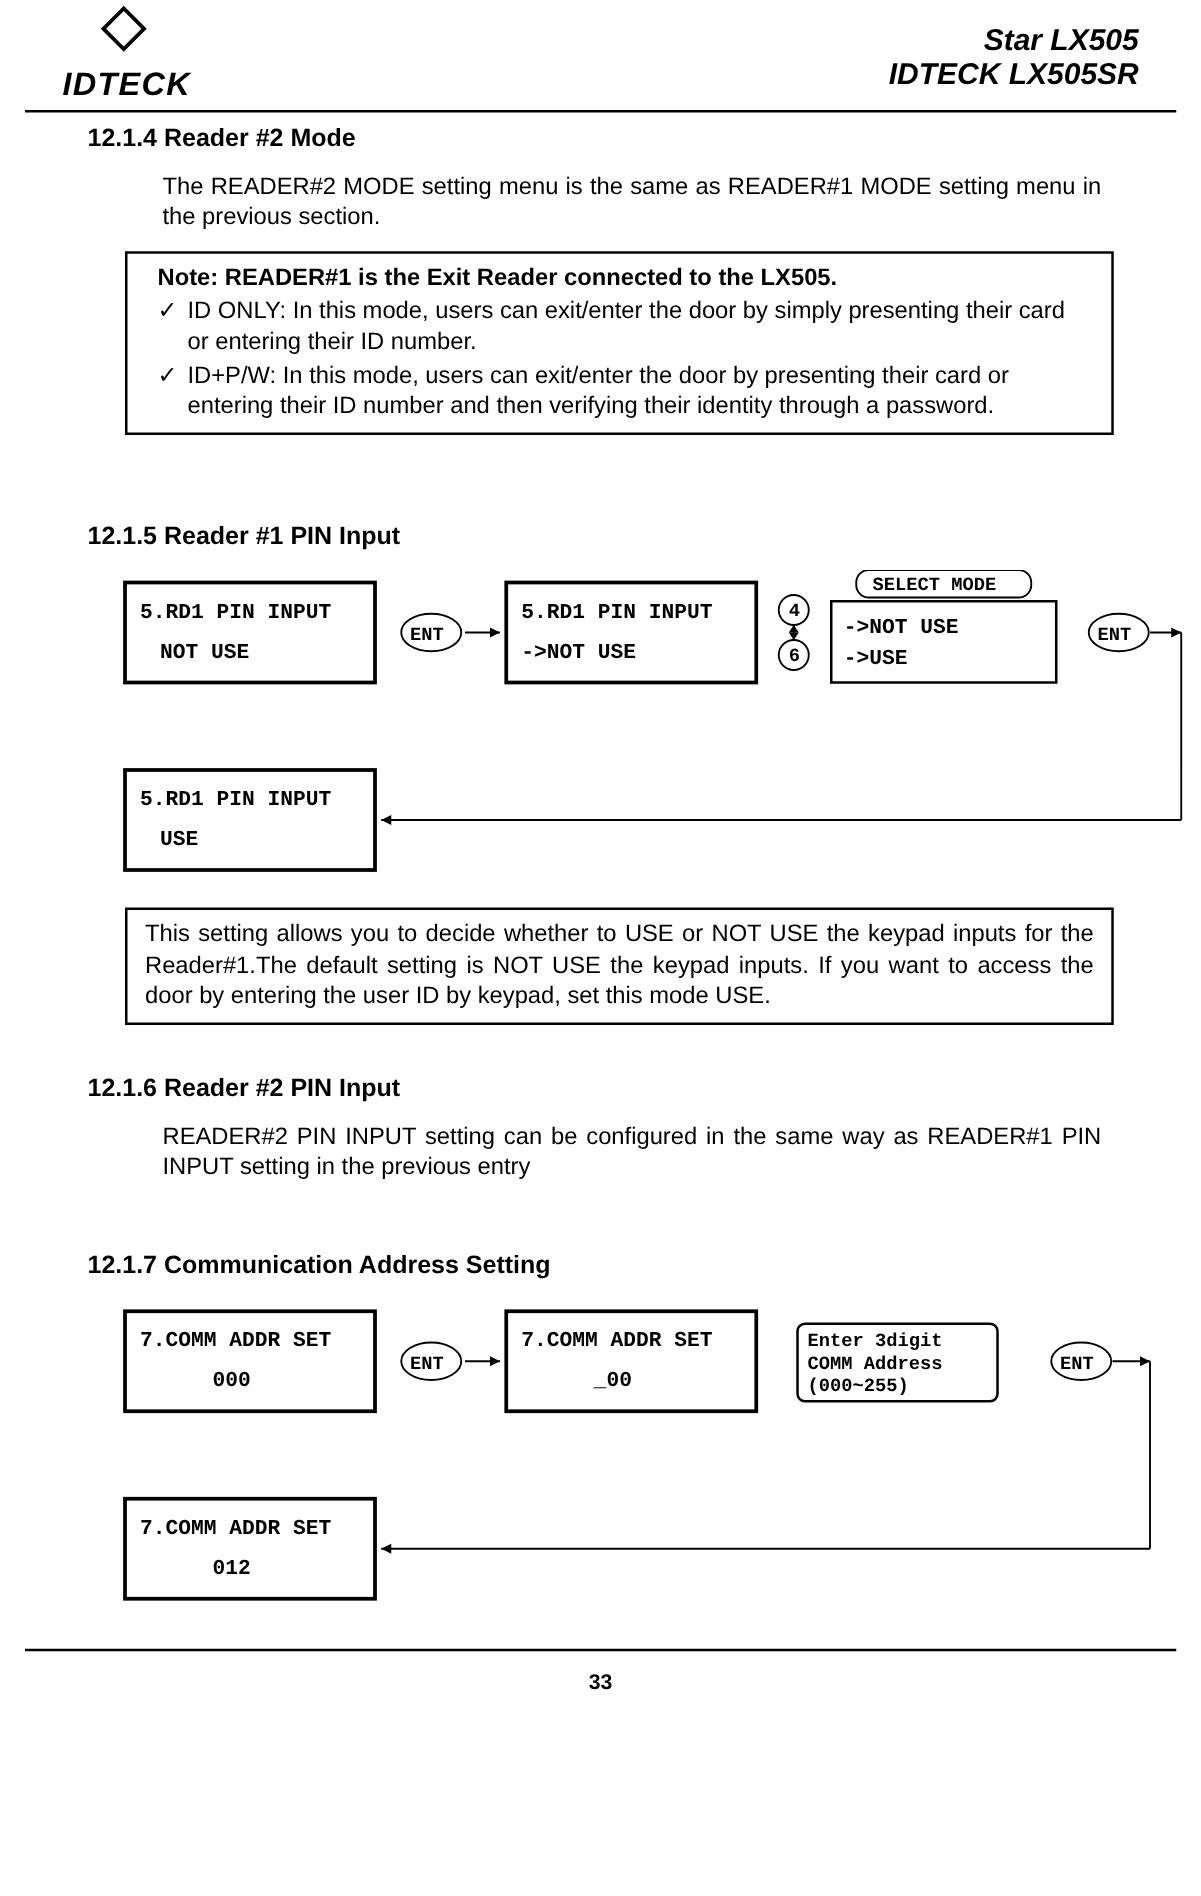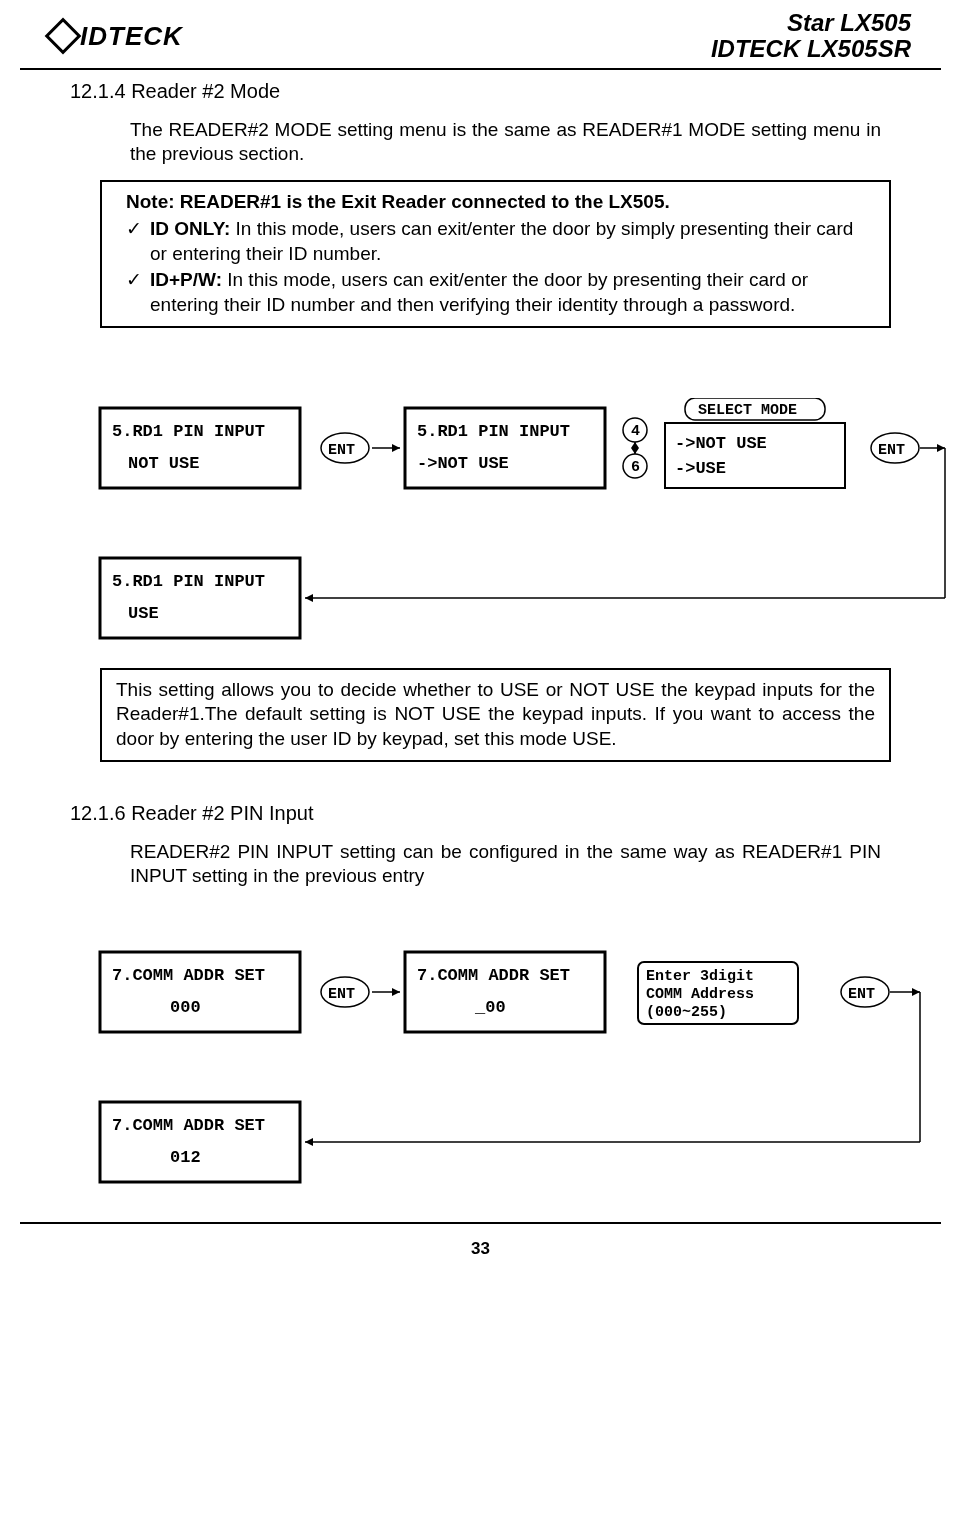--- a/index.html
+++ b/index.html
@@ -22,21 +22,22 @@
     border-bottom: 2px solid #000;
     margin: 0 20px;
   }
   .logo-left {
     font-weight: 900;
     font-style: italic;
     font-size: 26px;
     letter-spacing: 1px;
     display: flex;
     align-items: center;
-    gap: 0;
+    gap: 16px;
+    flex-direction: column;
   }
   .logo-diamond {
     display: inline-block;
     width: 20px;
     height: 20px;
     transform: rotate(45deg);
     border: 3px solid #000;
     margin-right: 4px;
   }
   .logo-right {
@@ -50,21 +51,21 @@
   }
   .logo-right .line2 {
     font-weight: 900;
     font-style: italic;
     font-size: 24px;
   }
   .content {
     padding: 0 50px;
   }
   .section-heading {
-    font-weight: 400;
+    font-weight: 700;
     font-size: 20px;
     margin: 10px 0 15px 20px;
     font-family: Arial, sans-serif;
   }
   .body-text {
     font-size: 19px;
     margin: 0 30px 15px 80px;
     text-align: justify;
     line-height: 1.25;
     font-family: 'Arial Narrow', Arial, sans-serif;
@@ -82,21 +83,21 @@
   }
   .note-box .item {
     display: flex;
     margin-top: 2px;
   }
   .note-box .check {
     width: 24px;
     flex-shrink: 0;
   }
   .note-box .label {
-    font-weight: bold;
+    font-weight: normal;
     flex-shrink: 0;
   }
   .note-box-2 {
     border: 2px solid #000;
     margin: 5px 20px 40px 50px;
     padding: 8px 14px;
     font-size: 19px;
     line-height: 1.3;
     font-family: 'Arial Narrow', Arial, sans-serif;
     text-align: justify;
@@ -166,20 +167,21 @@
       <div class="item">
         <span class="check">✓</span>
         <span>
           <span class="label">ID+P/W: </span><span>In this mode, users can exit/enter the door by presenting their card or entering their ID number and then verifying their identity through a password.</span>
         </span>
       </div>
     </div>
 
     <div class="spacer"></div>
 
+    <div class="section-heading">12.1.5 Reader #1 PIN Input</div>
 
     <div class="diagram">
       <svg width="870" height="260" viewBox="0 0 870 260">
 
         <rect x="10" y="10" width="200" height="80" fill="none" stroke="#000" stroke-width="3"></rect>
         <text x="22" y="38" class="lcd">5.RD1 PIN INPUT</text>
         <text x="38" y="70" class="lcd">NOT USE</text>
 
         <ellipse cx="255" cy="50" rx="24" ry="15" fill="none" stroke="#000" stroke-width="1.5"></ellipse>
         <text x="238" y="56" class="lcd-small">ENT</text>
@@ -223,20 +225,21 @@
 
     <div class="note-box-2">
       <span>This setting allows you to decide whether to USE or NOT USE the keypad inputs for the Reader#1.The default setting is NOT USE the keypad inputs. If you want to access the door by entering the user ID by keypad, set this mode USE.</span>
     </div>
 
     <div class="section-heading">12.1.6 Reader #2 PIN Input</div>
     <div class="body-text">READER#2 PIN INPUT setting can be configured in the same way as READER#1 PIN INPUT setting in the previous entry</div>
 
     <div class="spacer"></div>
 
+    <div class="section-heading">12.1.7 Communication Address Setting</div>
 
     <div class="diagram">
       <svg width="870" height="260" viewBox="0 0 870 260">
 
         <rect x="10" y="10" width="200" height="80" fill="none" stroke="#000" stroke-width="3"></rect>
         <text x="22" y="38" class="lcd">7.COMM ADDR SET</text>
         <text x="80" y="70" class="lcd">000</text>
 
         <ellipse cx="255" cy="50" rx="24" ry="15" fill="none" stroke="#000" stroke-width="1.5"></ellipse>
         <text x="238" y="56" class="lcd-small">ENT</text>

